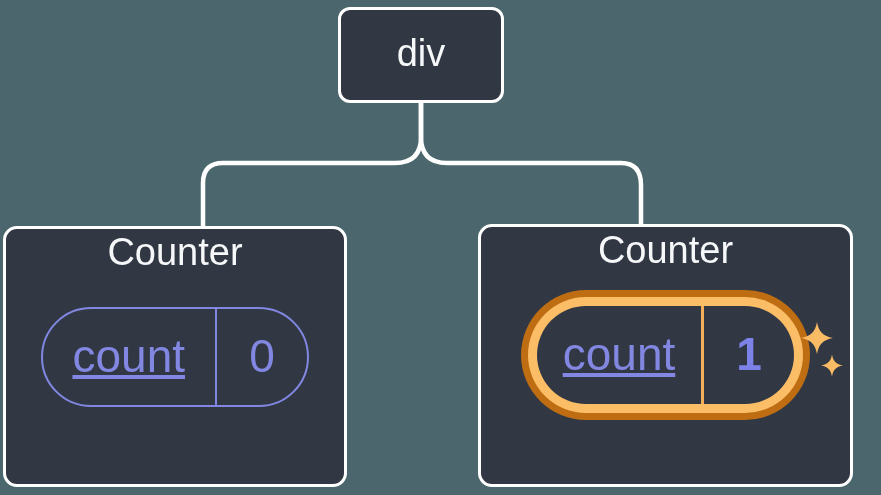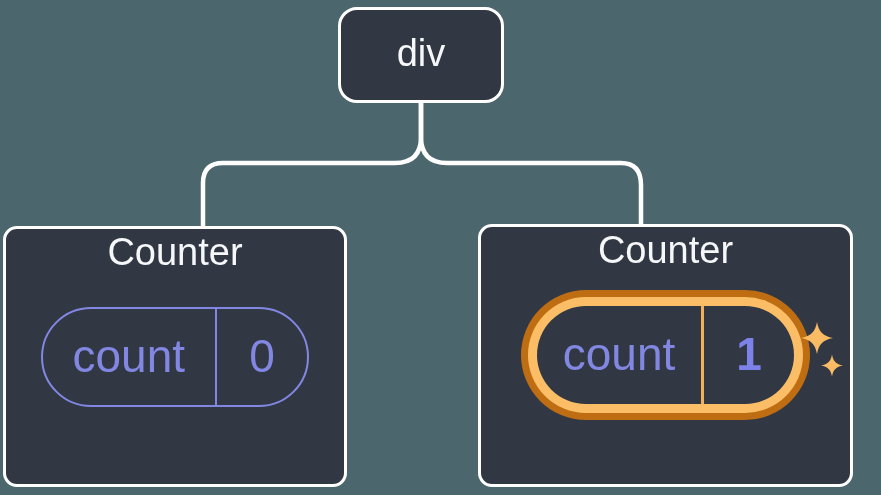--- a/index.html
+++ b/index.html
@@ -26,21 +26,21 @@
     overflow: hidden;
   }
 
   
   .root-node {
     position: absolute;
     left: 338px; top: 7px;
     width: 166px; height: 96px;
     background: var(--node-fill);
     border: 3px solid var(--node-border);
-    border-radius: 19px;
+    border-radius: 12px;
     display: flex; align-items: center; justify-content: center;
     z-index: 1;
   }
   .root-node .label {
     color: var(--text-primary);
     font-size: 38px;
     line-height: 1;
     padding-bottom: 4px;
   }
 
@@ -88,20 +88,21 @@
     align-items: stretch;
     overflow: hidden;
   }
   .pill-key {
     flex: 1;
     display: flex; align-items: center; justify-content: center;
     color: var(--state-purple);
     font-size: 46px;
     line-height: 1;
     padding-bottom: 3px;
+    text-decoration: underline;
   }
   .pill-sep { width: 2.5px; background: var(--state-purple); }
   .pill-value {
     width: 90px;
     display: flex; align-items: center; justify-content: center;
     color: var(--state-purple);
     font-size: 46px;
     line-height: 1;
     padding-bottom: 3px;
   }

